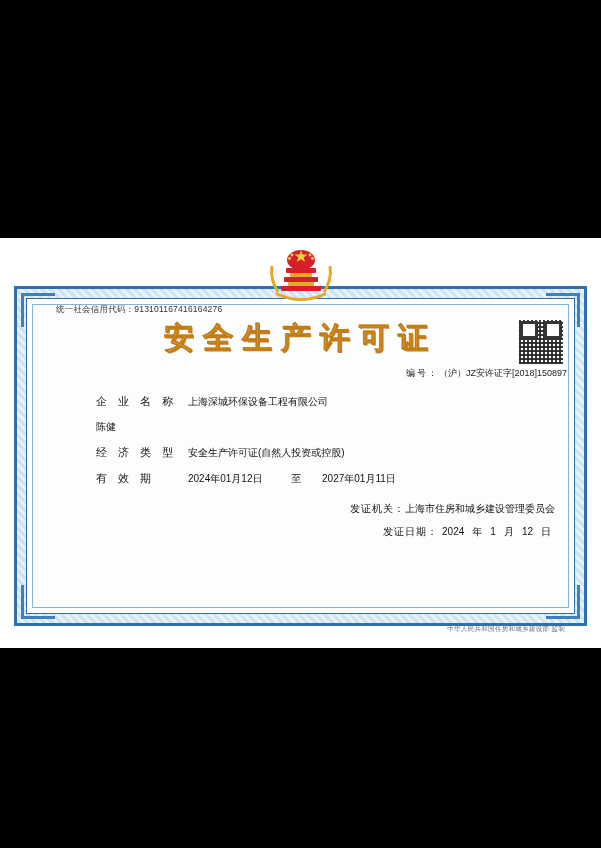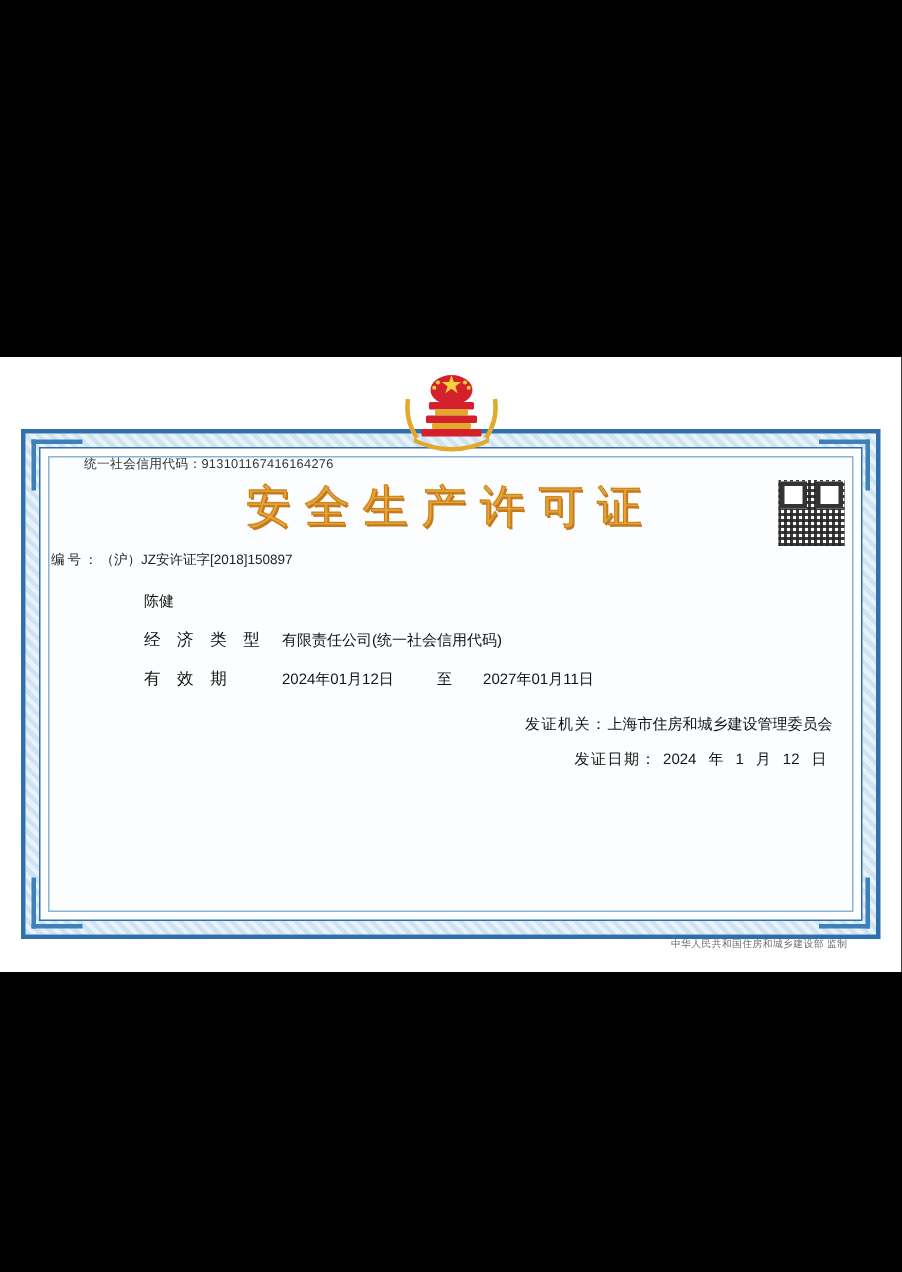--- a/index.html
+++ b/index.html
@@ -102,32 +102,32 @@
     font-size: 8.5px;
     color: #333;
     letter-spacing: 0.2px;
     margin-left: 22px;
   }
 
   .title {
     text-align: center;
     margin-top: 2px;
     font-family: "DejaVu Sans", sans-serif;
-    font-weight: normal;
+    font-weight: bold;
     font-size: 30px;
     letter-spacing: 9px;
     color: #e8a23a;
     text-shadow:
       1px 1px 0 #c8791c,
       -0.5px -0.5px 0 #f6d08a;
     -webkit-text-stroke: 0.6px #c07c17;
   }
 
   .serial {
-    text-align: left;
+    text-align: right;
     margin-top: 8px;
     font-size: 9px;
     color: #222;
   }
   .serial .label { letter-spacing: 2px; }
 
   
   .qr {
     position: absolute;
     right: 4px;
@@ -246,29 +246,33 @@
       <div class="qr"></div>
 
       <div class="title">安全生产许可证</div>
 
       <div class="serial">
         <span class="label">编号：</span><span>（沪）JZ安许证字[2018]150897</span>
       </div>
 
       <div class="fields">
 
+        <div class="row">
+          <div class="flabel">企 业 名 称</div>
+          <div class="fvalue">上海深城环保设备工程有限公司</div>
+        </div>
 
         <div class="row">
           <div class="fvalue">陈健</div>
         </div>
 
 
         <div class="row">
           <div class="flabel">经 济 类 型</div>
-          <div class="fvalue">有限责任公司(统一社会信用代码)</div>
+          <div class="fvalue">安全生产许可证(自然人投资或控股)</div>
         </div>
 
 
         <div class="row">
           <div class="flabel">有 效 期</div>
           <div class="fvalue">
             <span>2024年01月12日</span>
             <span class="mid">至</span>
             <span>2027年01月11日</span>
           </div>

